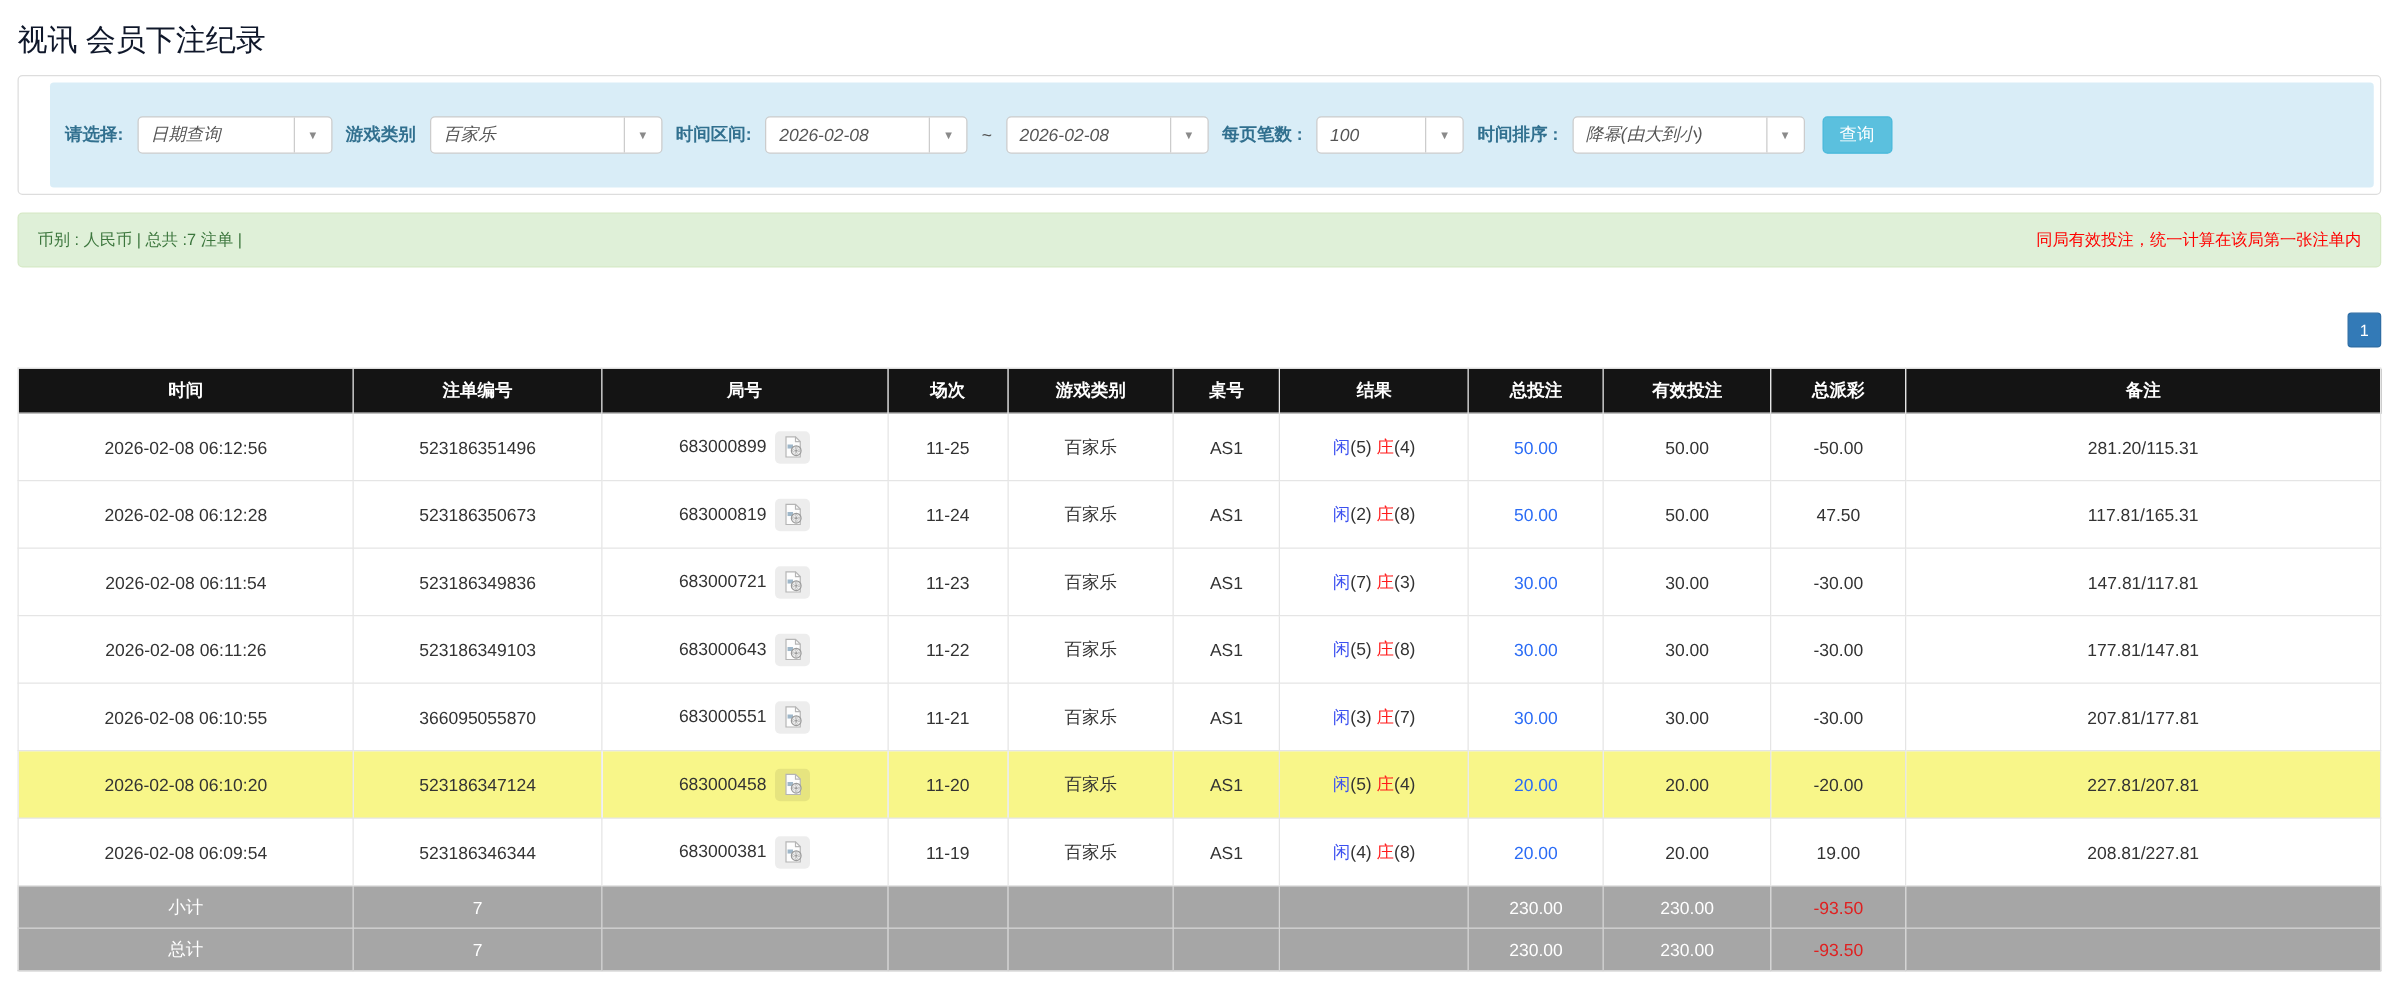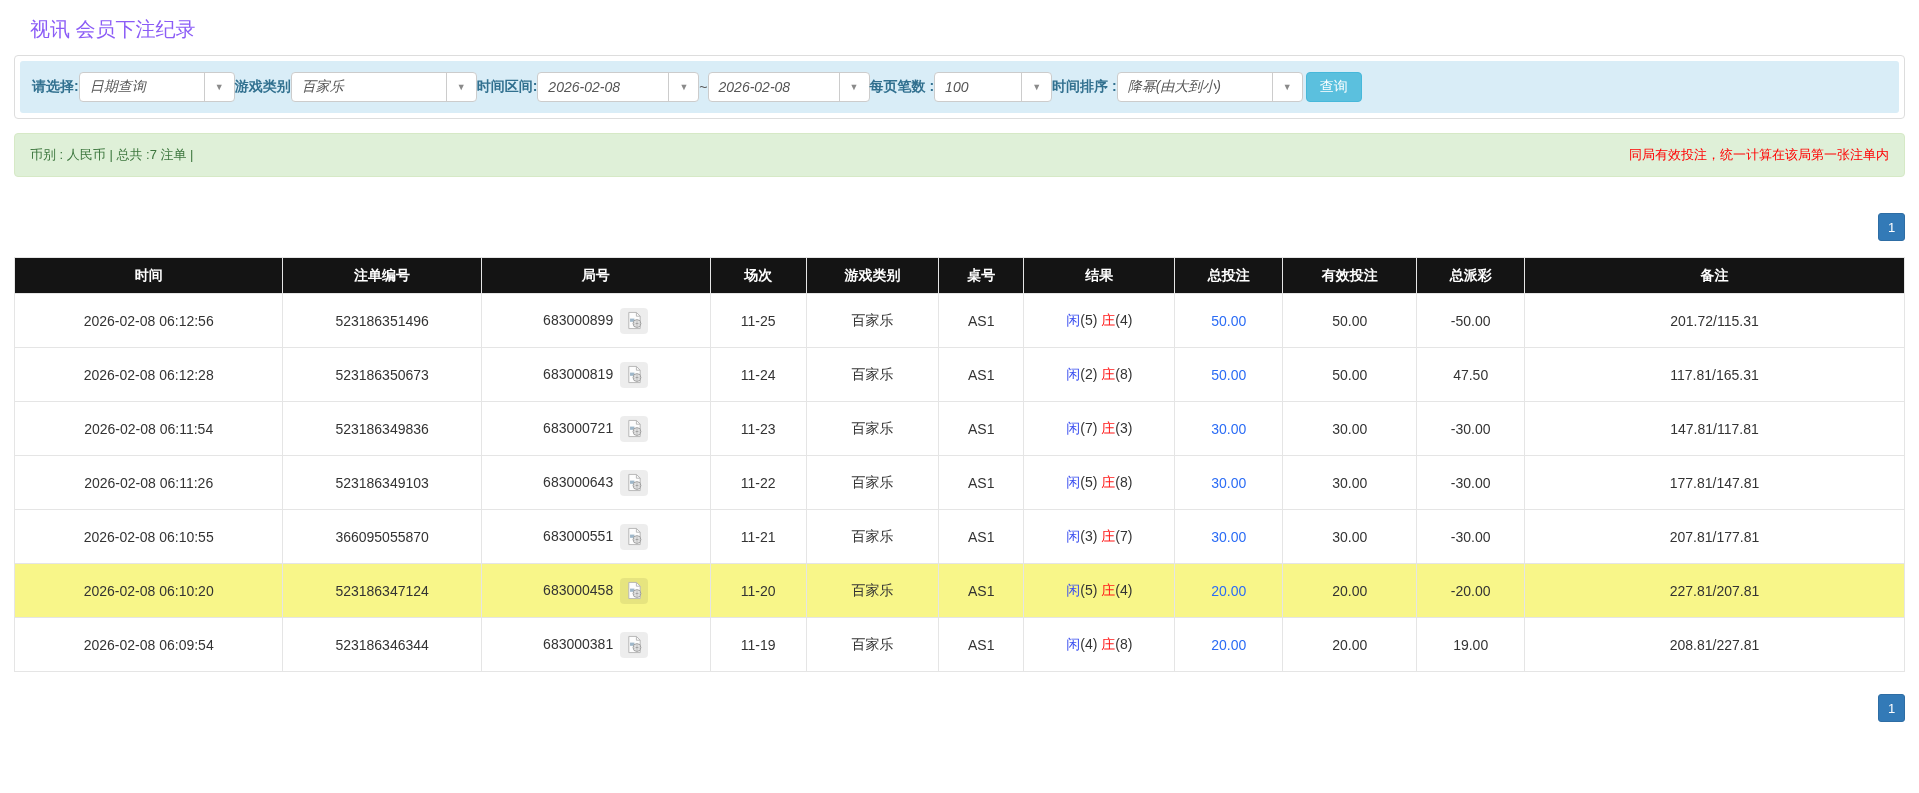--- a/index.html
+++ b/index.html
@@ -16,27 +16,27 @@
     --negative-red:#ff0000;
     --summary-row-bg:#a6a6a6;
     --pagination-bg:#337ab7;
   }
   *{box-sizing:border-box;}
   body{
     margin:0; background:#fff; color:#333;
     font-family:"Liberation Sans","DejaVu Sans",sans-serif;
   }
   .container{padding:6px 14px 4px 14px;}
-  .page-title{font-size:20px;font-weight:400;margin:10px 0 12px 16px;color:#8b5cf6;}
+  .page-title{font-size:24px;font-weight:400;margin:10px 0 12px 0;color:#0f172a;}
 
   
   .filter-panel{border:1px solid #ddd;border-radius:4px;padding:5px;background:#fff;}
   .filter-bar{
-    background:var(--filter-bar-bg);border-radius:3px;padding:11px 12px;
-    display:flex;align-items:center;gap:0;font-size:14px;flex-wrap:nowrap;
+    background:var(--filter-bar-bg);border-radius:3px;padding:27px 12px;
+    display:flex;align-items:center;gap:11px;font-size:14px;flex-wrap:nowrap;margin-left:20px;
   }
   .flabel{font-weight:bold;color:#31708f;white-space:nowrap;}
   .sel{
     background:#fff;border:1px solid #ccc;border-radius:4px;height:30px;
     display:flex;align-items:center;justify-content:space-between;cursor:pointer;flex:none;font-style:italic;
   }
   .sel-text{padding:0 10px;font-size:14px;color:#555;white-space:nowrap;overflow:hidden;}
   .sel-arrow{
     width:30px;align-self:stretch;border-left:1px solid #ccc;
     display:flex;align-items:center;justify-content:center;color:#8a8a8a;font-size:9px;flex:none;
@@ -194,21 +194,21 @@
                 <circle cx="10.3" cy="13.2" r="0.85" fill="#fff" stroke="#9a9a9a" stroke-width="0.5"></circle>
               </svg>
             </button></td>
           <td>11-25</td>
           <td>百家乐</td>
           <td>AS1</td>
           <td><span class="result-player">闲</span>(5) <span class="result-banker">庄</span>(4)</td>
           <td><a class="bet-link">50.00</a></td>
           <td>50.00</td>
           <td class="neg">-50.00</td>
-          <td>201.72/115.31</td>
+          <td>281.20/115.31</td>
         </tr>
         <tr>
           <td>2026-02-08 06:12:28</td>
           <td>523186350673</td>
           <td><span>683000819</span><button class="video-btn">
               <svg viewBox="0 0 20 20" width="19" height="19">
                 <path d="M4 1.5h8l4 4v13H4z" fill="#fdfdfd" stroke="#b5b5b5"></path>
                 <path d="M12 1.5v4h4" fill="none" stroke="#b5b5b5"></path>
                 <rect x="5.3" y="8" width="4.6" height="3.4" fill="#9fb7c9"></rect>
                 <circle cx="12.6" cy="13.2" r="4.1" fill="#ececec" stroke="#9a9a9a"></circle>
@@ -348,20 +348,46 @@
           <td>百家乐</td>
           <td>AS1</td>
           <td><span class="result-player">闲</span>(4) <span class="result-banker">庄</span>(8)</td>
           <td><a class="bet-link">20.00</a></td>
           <td>20.00</td>
           <td>19.00</td>
           <td>208.81/227.81</td>
         </tr>
       </tbody>
     <tfoot>
+        <tr>
+          <td>小计</td>
+          <td>7</td>
+          <td></td>
+          <td></td>
+          <td></td>
+          <td></td>
+          <td></td>
+          <td>230.00</td>
+          <td>230.00</td>
+          <td class="neg">-93.50</td>
+          <td></td>
+        </tr>
+        <tr>
+          <td>总计</td>
+          <td>7</td>
+          <td></td>
+          <td></td>
+          <td></td>
+          <td></td>
+          <td></td>
+          <td>230.00</td>
+          <td>230.00</td>
+          <td class="neg">-93.50</td>
+          <td></td>
+        </tr>
       </tfoot>
   </table>
 
   <div class="pagination-row bottom">
     <button class="page-btn">1</button>
   </div>
 
 </div>
 
 </body></html>

